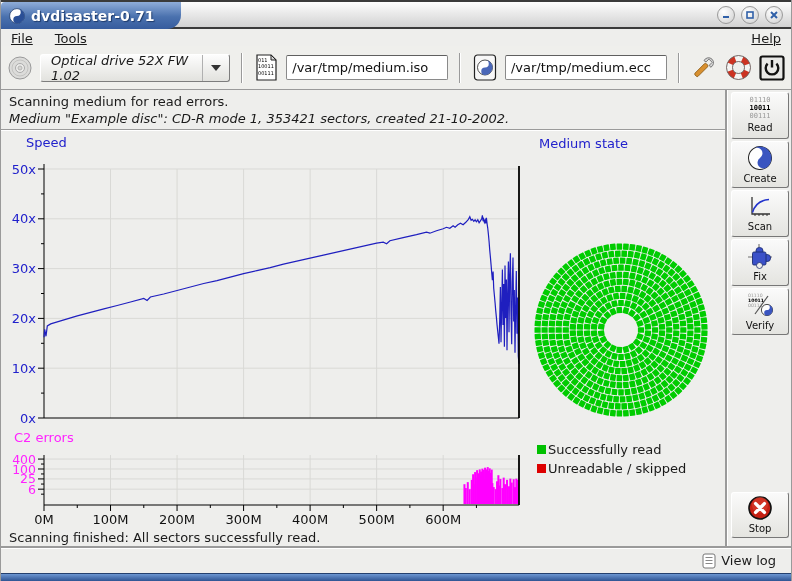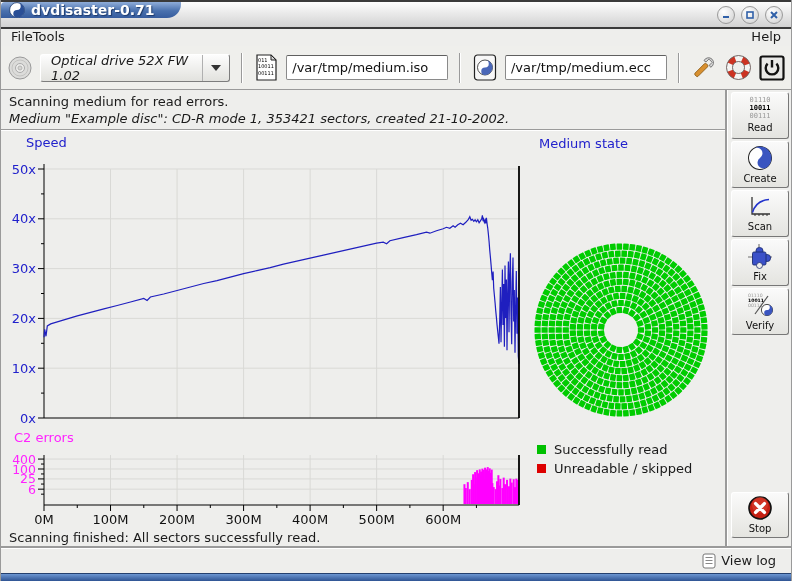--- a/index.html
+++ b/index.html
@@ -2,28 +2,28 @@
 <html><head>
 <meta charset="utf-8">
 <style>
   * { margin:0; padding:0; box-sizing:border-box; }
   html,body { width:792px; height:581px; }
   body { font-family:"DejaVu Sans", sans-serif; font-size:13px; color:#1a1a1a; background:#eeeeec; }
   .window { position:relative; width:792px; height:581px; background:#eeeeec; border-left:1px solid #9a9a9a; border-right:1px solid #9a9a9a; overflow:hidden; }
 
   
   .titlebar { position:relative; height:29px; background:linear-gradient(#fdfdfd,#d2d2d2); border-top:2px solid #3a3a3a; border-bottom:2px solid #3a3a3a; }
-  .title-tab { position:absolute; left:0; top:0; height:16px; width:180px; display:flex; align-items:center; gap:6px; padding-left:8px;
+  .title-tab { position:absolute; left:0; top:0; height:27px; width:180px; display:flex; align-items:center; gap:6px; padding-left:8px;
     background:linear-gradient(#8fadd9 0%, #4a71ae 55%, #365c9e 100%); border-radius:4px 0 14px 0; }
   .title-text { color:#ffffff; font-weight:bold; font-size:14px; text-shadow:1px 1px 1px #1d3a6b; }
   .win-btns { position:absolute; right:8px; top:4px; display:flex; gap:6px; }
   .win-btn { width:18px; height:18px; border-radius:50%; background:radial-gradient(circle at 35% 30%, #ffffff, #cfcfcf); border:1px solid #9a9a9a; display:flex; align-items:center; justify-content:center; }
 
   
-  .menubar { height:17px; display:flex; align-items:flex-start; padding:0 10px; background:#eeeeec; }
+  .menubar { height:17px; display:flex; align-items:flex-end; padding:0 10px; gap:22px; background:#eeeeec;text-decoration:underline; }
   .menu-item { cursor:default; }
   .menu-spacer { flex:1; }
 
   
   .toolbar { height:44px; display:flex; align-items:center; padding:0 6px; gap:7px; background:#efefec; border-bottom:1px solid #9a9a9a; }
   .tbtn { display:flex; align-items:center; justify-content:center; width:30px; height:32px; }
   .combo { display:flex; align-items:center; height:28px; background:linear-gradient(#fdfdfd,#e2e2de); border:1px solid; border-color:#ffffff #7d7d7d #7d7d7d #ffffff; border-radius:3px; padding:0 0 0 10px;font-style:italic; }
   .combo-text { padding-right:10px; }
   .combo-arrow-box { border-left:1px solid #b0b0b0; height:100%; display:flex; align-items:center; padding:0 8px; }
   .combo-arrow { width:0; height:0; border-left:5px solid transparent; border-right:5px solid transparent; border-top:6px solid #333; }
@@ -34,21 +34,21 @@
   .app-body { position:relative; height:456px; display:flex; }
   .content { position:relative; flex:1; }
   .head-line1 { position:absolute; left:8px; top:4px; }
   .head-line2 { position:absolute; left:8px; top:21px; font-style:italic; }
   .head-sep { position:absolute; left:0; top:39px; width:100%; height:2px; border-top:1px solid #9a9a9a; border-bottom:1px solid #ffffff; }
   .charts-svg { position:absolute; left:0; top:0; width:724px; height:456px; }
   .scan-status { position:absolute; left:8px; top:440px; }
 
   .medium-title { position:absolute; left:538px; top:46px; color:#2121cc; }
   .disc-svg { position:absolute; left:531px; top:150px; width:180px; height:180px; }
-  .legend-row { position:absolute; left:536px; display:flex; align-items:center; gap:8px;justify-content:flex-end; }
+  .legend-row { position:absolute; left:536px; display:flex; align-items:center; gap:2px;justify-content:flex-end; }
   .legend-swatch { width:9px; height:9px; }
 
   
   .sidebar { position:relative; width:66px; border-left:2px solid; border-left-color:#9a9a9a; box-shadow:inset 1px 0 0 #ffffff; }
   .side-btn { position:absolute; left:4px; width:58px; height:47px; background:linear-gradient(#fafafa,#e4e4e0); border:1px solid; border-color:#ffffff #777777 #777777 #ffffff; border-radius:3px; display:flex; flex-direction:column; align-items:center; justify-content:center; gap:1px; }
   .side-label { font-size:10px; color:#111; line-height:13px; }
   .bin { font-family:"DejaVu Sans Mono", monospace; font-size:7px; line-height:7px; color:#999; letter-spacing:0; }
   .bin.mid { color:#000; font-weight:bold; }
 
   

